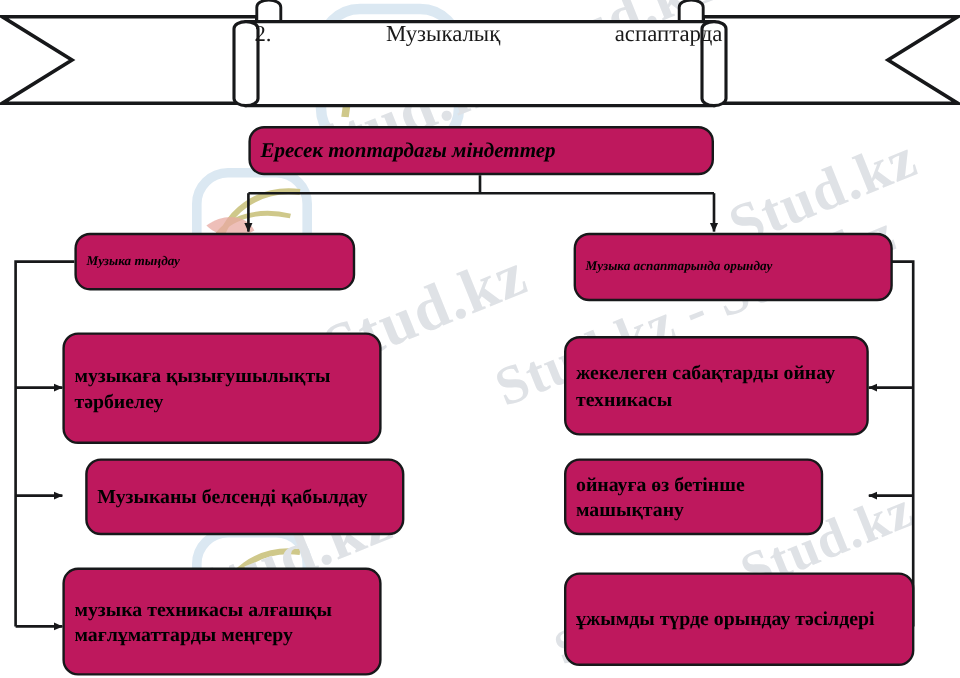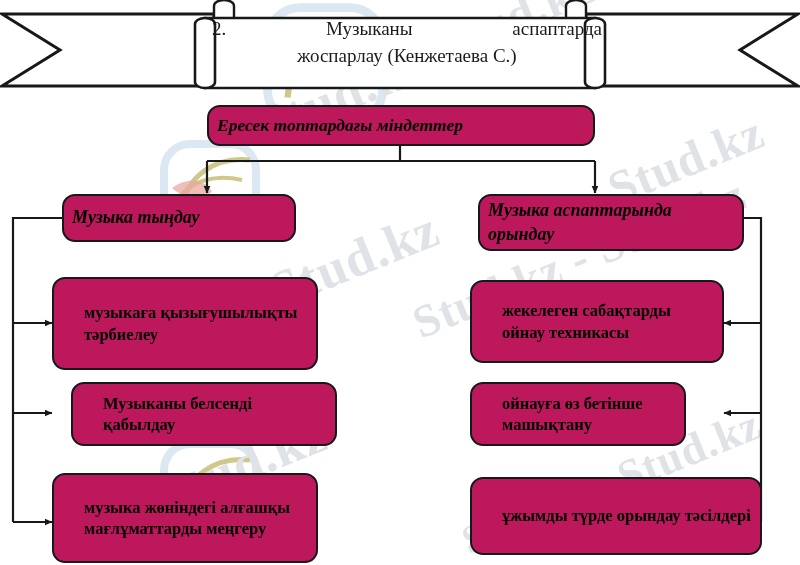--- a/index.html
+++ b/index.html
@@ -40,22 +40,22 @@
     display:flex;align-items:center;justify-content:center;
     text-align:left;
     line-height:1.30;
     color:#000;
     z-index:3;
     font-weight:bold;
   }
   .node span{display:block;width:100%;padding:0 8px;box-sizing:border-box;}
   .italic{font-style:italic;}
   .f-sub{font-size:17.5px;}
-  .f-head{font-size:18px;}
-  .f-item{font-size:16.5px;padding-left:22px;}
+  .f-head{font-size:11px;}
+  .f-item{font-size:16.5px;}
 
   
   .banner{position:absolute;left:0;top:0;width:800px;height:100px;z-index:3;}
   .banner-text{
     position:absolute;
     left:212px;top:16px;width:390px;height:70px;
     font-size:19px;
     line-height:1.42;
     color:#1a1a1a;
     text-align:justify;
@@ -112,24 +112,23 @@
 
     <path d="M205 18 h390 v70 h-390 z" fill="#ffffff" stroke="#17181a" stroke-width="2.6"></path>
 
     <path d="M195 24 a10 6 0 0 1 20 0 v58 a10 6 0 0 1 -20 0 z" fill="#ffffff" stroke="#17181a" stroke-width="2.6"></path>
     <path d="M585 24 a10 6 0 0 1 20 0 v58 a10 6 0 0 1 -20 0 z" fill="#ffffff" stroke="#17181a" stroke-width="2.6"></path>
   </svg>
 
   <div class="banner-text">
     <div class="l1">
       <span>2.</span>
-      <span>Музыканы</span>
+      <span>Музыкалық</span>
       <span>аспаптарда</span>
     </div>
-    <span class="l2">жоспарлау (Кенжетаева С.)</span>
   </div>
 
   <svg class="svg-layer" viewBox="0 0 800 565">
     <defs>
       <marker id="ah" markerWidth="9" markerHeight="9" refX="7.2" refY="4" orient="auto" markerUnits="userSpaceOnUse">
         <path d="M0 0.6 L7.6 4 L0 7.4 z" fill="#17181a"></path>
       </marker>
     </defs>
     <g fill="none" stroke="#17181a" stroke-width="2.2" stroke-linecap="butt">
 
@@ -165,21 +164,21 @@
     <span>Музыка аспаптарында орындау</span>
   </div>
 
   <div class="node f-item" style="left:52px;top:277px;width:266px;height:93px;">
     <span>музыкаға қызығушылықты тәрбиелеу</span>
   </div>
   <div class="node f-item" style="left:52px;top:382px;width:266px;height:64px;margin-left:19px;">
     <span>Музыканы белсенді қабылдау</span>
   </div>
   <div class="node f-item" style="left:52px;top:473px;width:266px;height:90px;">
-    <span>музыка жөніндегі алғашқы мағлұматтарды меңгеру</span>
+    <span>музыка техникасы алғашқы мағлұматтарды меңгеру</span>
   </div>
 
   <div class="node f-item" style="left:470px;top:280px;width:254px;height:83px;">
     <span>жекелеген сабақтарды ойнау техникасы</span>
   </div>
   <div class="node f-item" style="left:470px;top:382px;width:216px;height:64px;">
     <span>ойнауға өз бетінше машықтану</span>
   </div>
   <div class="node f-item" style="left:470px;top:477px;width:292px;height:78px;">
     <span>ұжымды түрде орындау тәсілдері</span>

